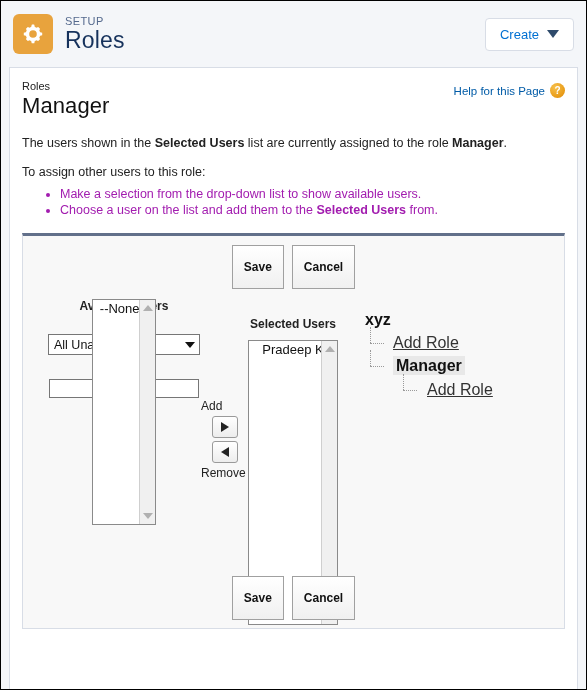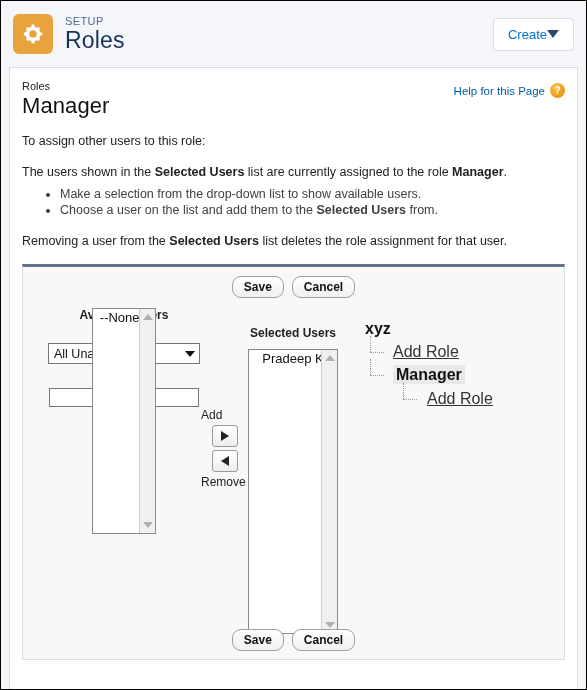--- a/index.html
+++ b/index.html
@@ -69,20 +69,21 @@
   .header-spacer { flex: 1 1 auto; }
   .create-button {
     border: 1px solid #d8dde6;
     background: #ffffff;
     border-radius: 4px;
     color: #0070d2;
     font-size: 13px;
     padding: 8px 14px;
     display: flex;
     align-items: center;
+    gap: 8px;
     cursor: pointer;
     font-family: "Liberation Sans", sans-serif;
   }
   .caret-down {
     width: 0; height: 0;
     border-left: 6px solid transparent;
     border-right: 6px solid transparent;
     border-top: 8px solid #2e4a6b;
   }
 
@@ -136,21 +137,21 @@
   .para {
     font-size: 12.5px;
     color: #222222;
     margin-top: 17px;
   }
   .para.tight { margin-top: 15px; }
   .bullets {
     margin: 8px 0 0 0;
     padding-left: 38px;
     font-size: 12.5px;
-    color: #404040;
+    color: #a21caf;
   }
   .bullets li { margin: 2px 0; }
   b { font-weight: bold; }
 
   
   .panel {
     margin-top: 16px;
     border: 1px solid #d8dde6;
     border-top: 3px solid #62708a;
     background: #f8f8f8;
@@ -163,22 +164,22 @@
     justify-content: center;
     gap: 8px;
     padding-top: 9px;
   }
   .sf-btn {
     font-family: "Liberation Sans", sans-serif;
     font-size: 12px;
     color: #111111;
     background: linear-gradient(#ffffff, #f0f0f0);
     border: 1px solid #a0a0a0;
-    border-radius: 9px;
-    padding: 3px 11px;
+    border-radius: 0;
+    padding: 14px 11px;
     cursor: pointer;
     font-weight: bold;
   }
 
   .panel-body {
     position: relative;
     height: 352px;
   }
 
   
@@ -426,30 +427,29 @@
       <div>
         <div class="crumb">Roles</div>
         <div class="record-title">Manager</div>
       </div>
       <div class="help-link">
         <span>Help for this Page</span>
         <span class="help-badge">?</span>
       </div>
     </div>
 
+    <div class="para"><span>The users shown in the </span><b>Selected Users</b><span> list are currently assigned to the role </span><b>Manager</b><span>.</span></div>
+
     <div class="para tight">To assign other users to this role:</div>
-
-    <div class="para"><span>The users shown in the </span><b>Selected Users</b><span> list are currently assigned to the role </span><b>Manager</b><span>.</span></div>
 
     <ul class="bullets">
       <li><span>Make a selection from the drop-down list to show available users.</span><b></b><span></span></li>
       <li><span>Choose a user on the list and add them to the </span><b>Selected Users</b><span> from.</span></li>
     </ul>
 
-    <div class="para"><span>Removing a user from the </span><b>Selected Users</b><span> list deletes the role assignment for that user.</span></div>
 
     <div class="panel">
 
       <div class="btn-row">
         <button class="sf-btn">Save</button>
         <button class="sf-btn">Cancel</button>
       </div>
 
       <div class="panel-body">
 

